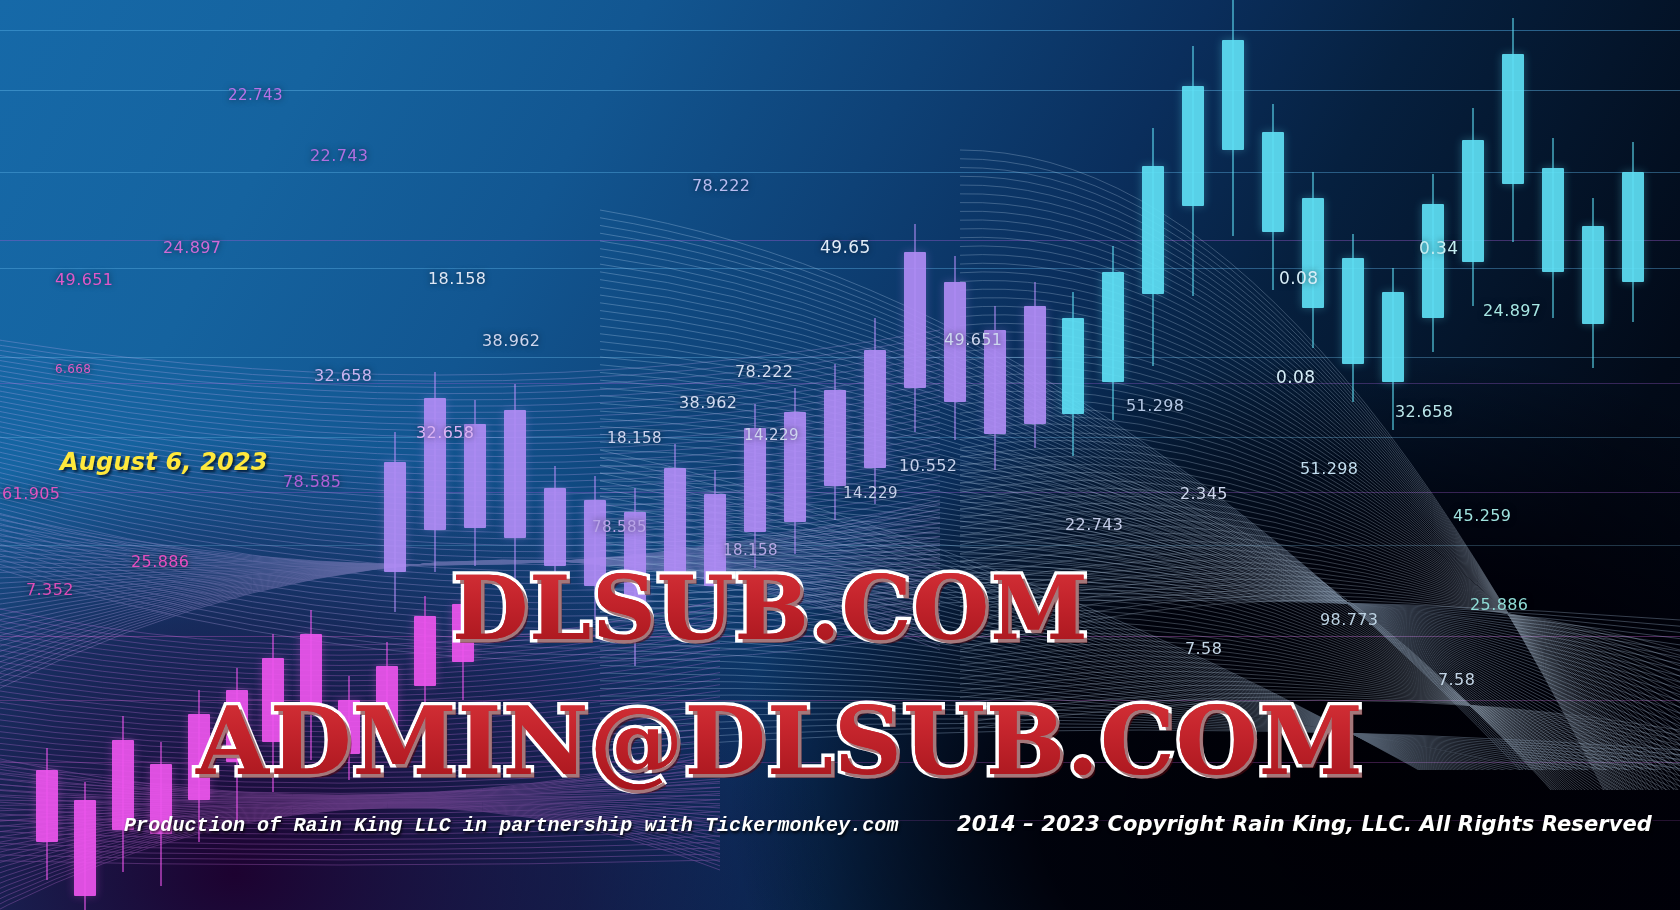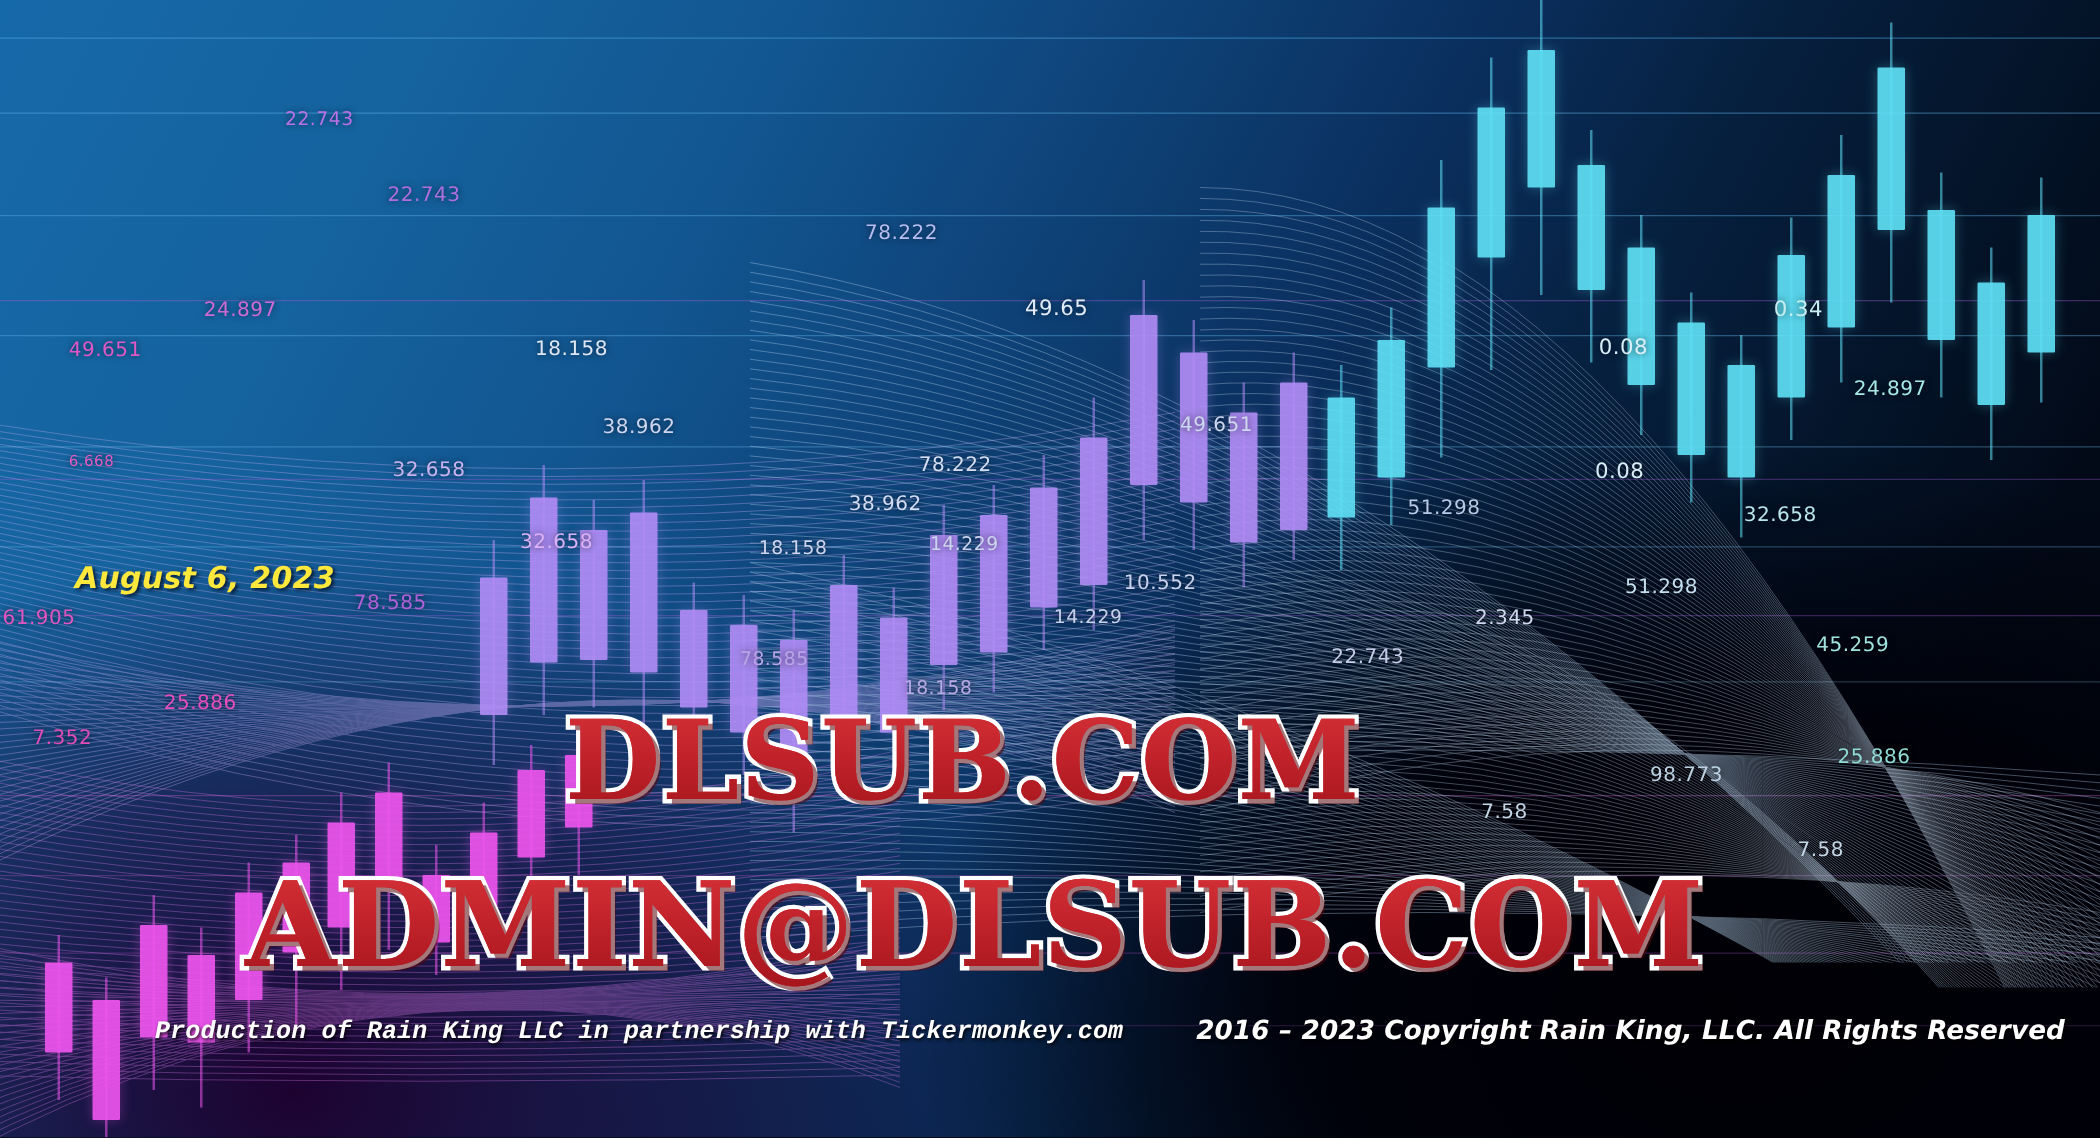--- a/index.html
+++ b/index.html
@@ -721,15 +721,15 @@
     </div>
 
   <div class="date">August 6, 2023</div>
 
   <div class="wm" id="wm1">DLSUB.COM</div>
   <div class="wm-inner" id="wm1b">DLSUB.COM</div>
   <div class="wm" id="wm2">ADMIN@DLSUB.COM</div>
   <div class="wm-inner" id="wm2b">ADMIN@DLSUB.COM</div>
 
   <div class="foot-left">Production of Rain King LLC in partnership with Tickermonkey.com</div>
-  <div class="foot-right">2016 – 2023 Copyright Rain King, LLC.   All Rights Reserved</div>
+  <div class="foot-right">2014 – 2023 Copyright Rain King, LLC.   All Rights Reserved</div>
 
 </div>
 
 </body></html>

